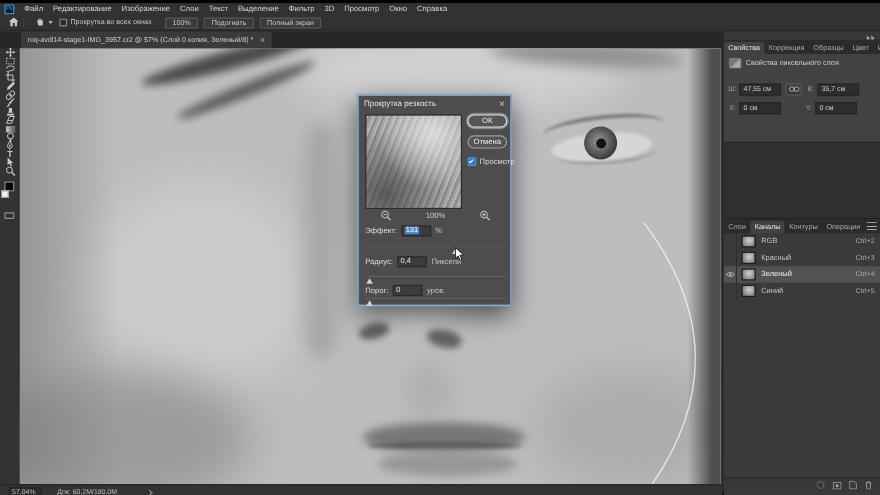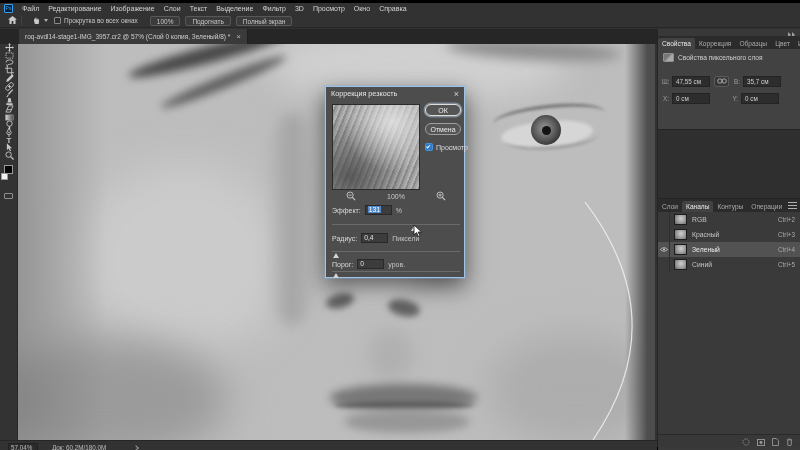--- a/index.html
+++ b/index.html
@@ -267,21 +267,21 @@
     <div class="edgeL"></div>
     <div class="arc" style="position:absolute;left:545px;top:158px">
       <svg width="110" height="242" viewBox="0 0 110 242">
             <path d="M22 0 Q112 118 30 238" fill="none" stroke="rgba(245,245,245,.8)" stroke-width="1.2"></path>
           </svg>
     </div>
   </div>
 
   <div class="dlg">
     <div class="dlg-title">
-      <span>Коррекция резкость</span>
+      <span>Прокрутка резкость</span>
       <span class="x">×</span>
     </div>
     <div class="preview"></div>
     <div class="dbtn ok">ОК</div>
     <div class="dbtn cancel">Отмена</div>
     <div class="prevrow">
       <span class="bluechk">
             <i class="tick"></i>
           </span>
       <span>Просмотр</span>

